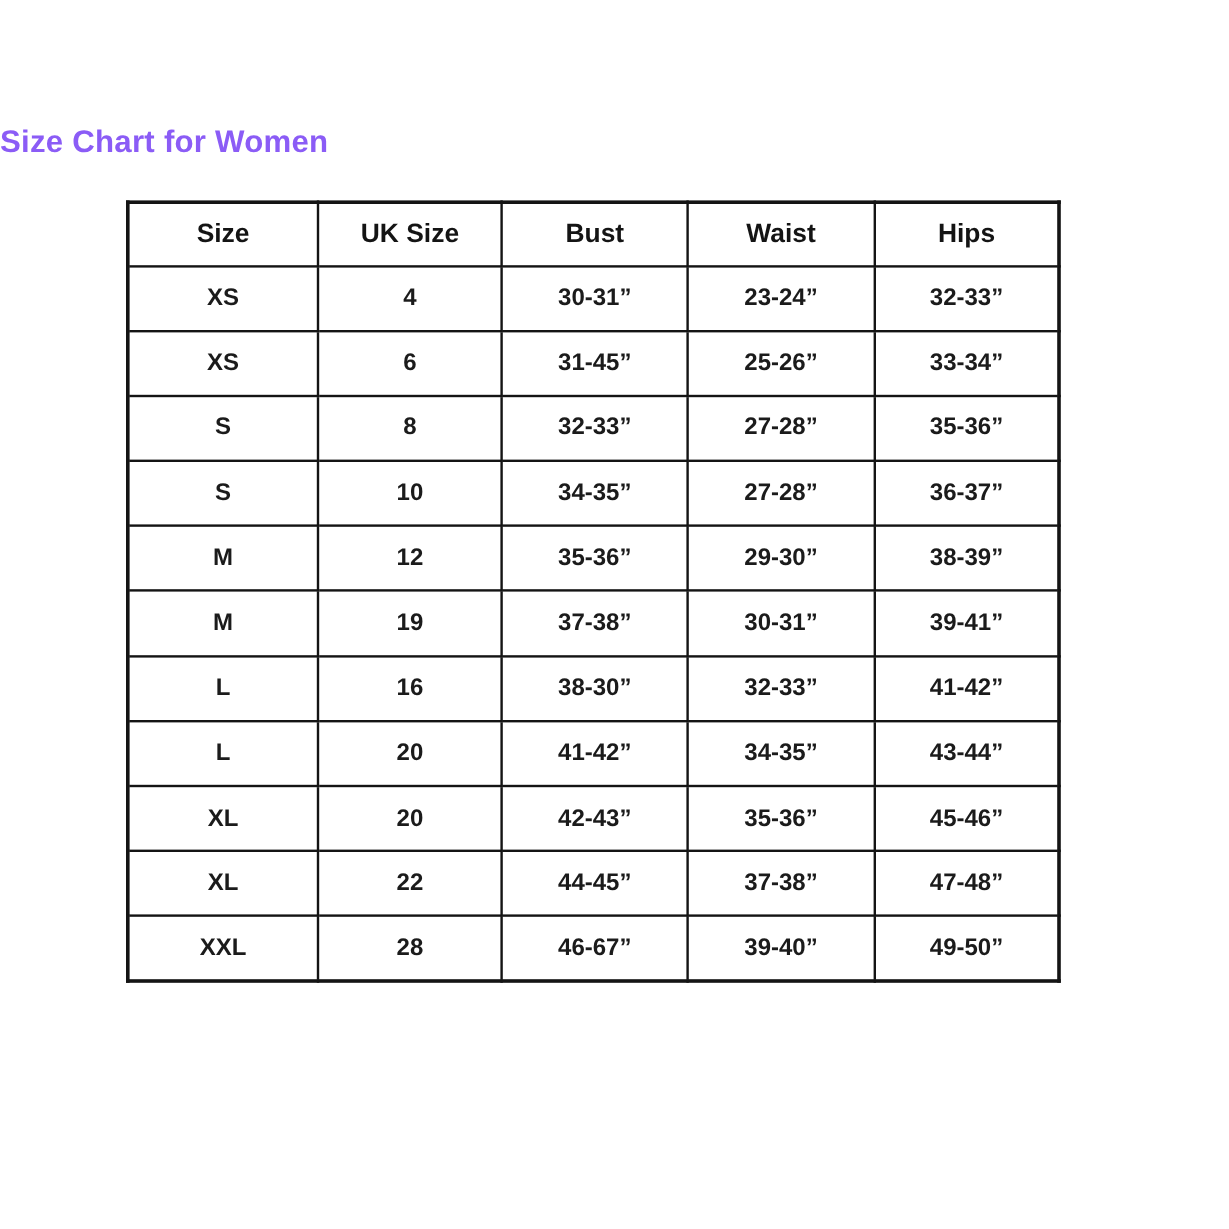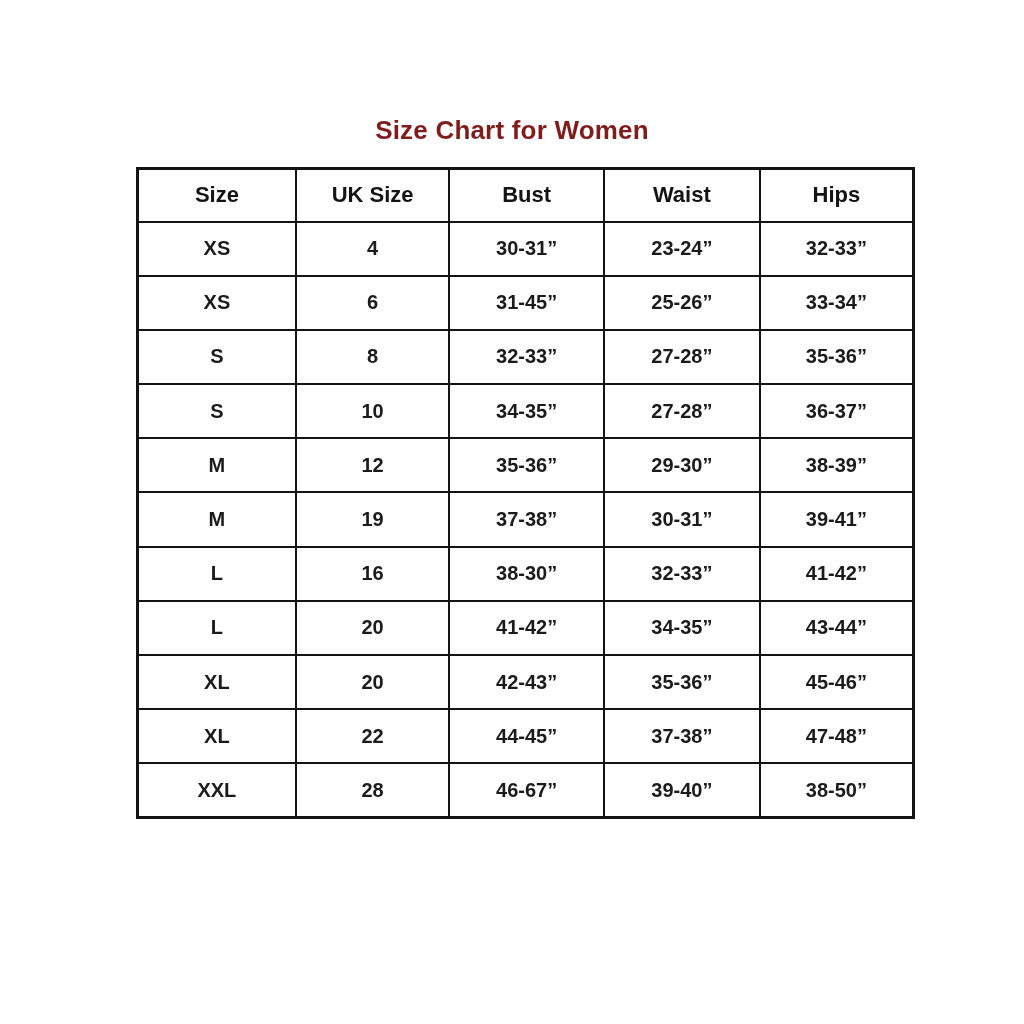--- a/index.html
+++ b/index.html
@@ -11,32 +11,31 @@
     color: #1b1b1b;
   }
   .page {
     position: relative;
     width: 1024px;
     height: 1024px;
     background: #ffffff;
   }
   .chart-title {
     position: absolute;
-    top: 115px;
+    top: 103px;
     left: 0;
     width: 100%;
-    text-align: center;
     font-size: 26px;
     font-weight: 700;
     letter-spacing: 0.2px;
-    color: #7f1d1d;
+    color: #8b5cf6;
   }
   table.size-table {
     position: absolute;
-    left: 136px;
+    left: 105px;
     top: 167px;
     width: 779px;
     border-collapse: collapse;
     table-layout: fixed;
     background: #ffffff;
     border: 3px solid #141414;
   }
   table.size-table th,
   table.size-table td {
     border: 2px solid #141414;
@@ -154,17 +153,17 @@
           <td>22</td>
           <td>44-45”</td>
           <td>37-38”</td>
           <td>47-48”</td>
         </tr>
         <tr>
           <td>XXL</td>
           <td>28</td>
           <td>46-67”</td>
           <td>39-40”</td>
-          <td>38-50”</td>
+          <td>49-50”</td>
         </tr>
       </tbody>
   </table>
 </div>
 
 </body></html>

